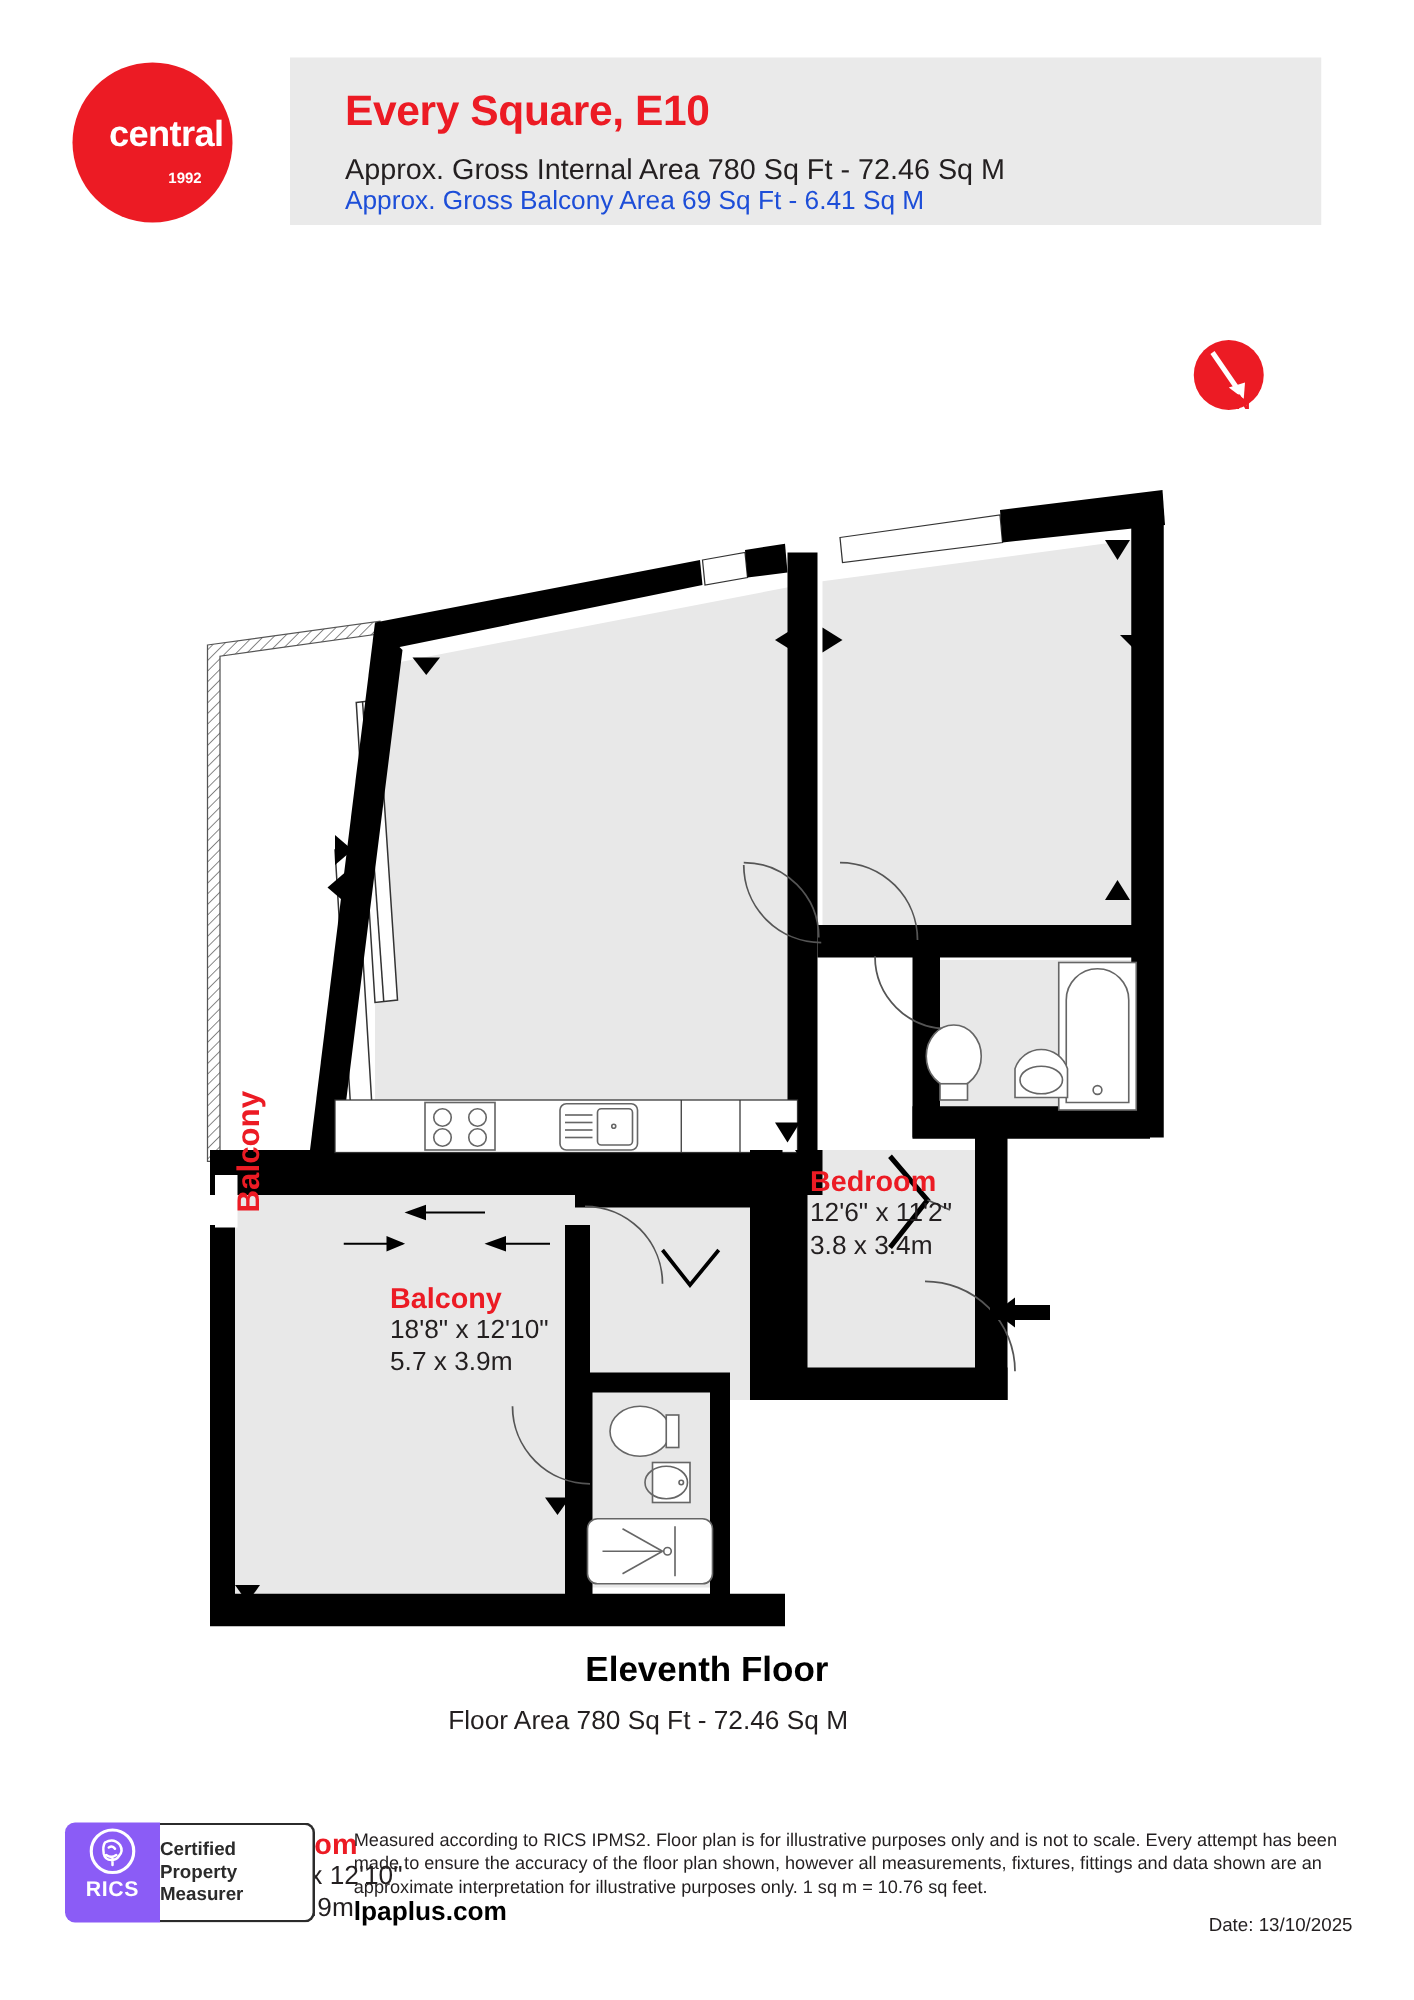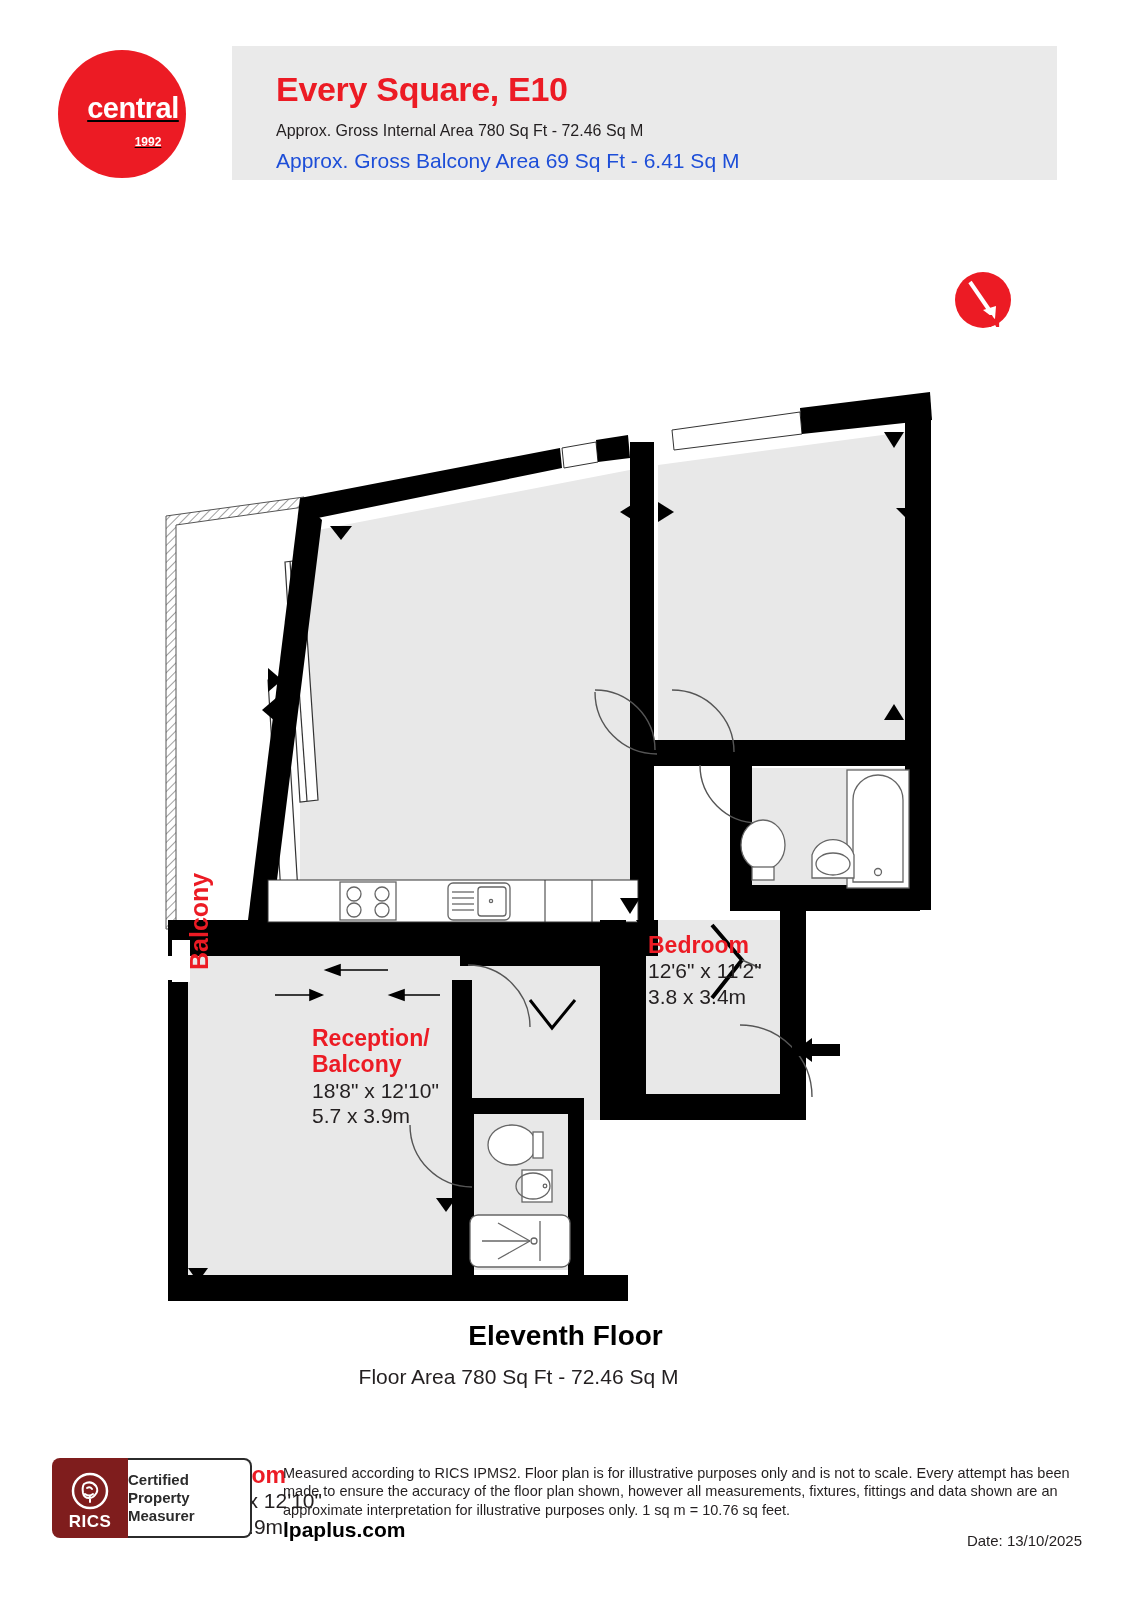--- a/index.html
+++ b/index.html
@@ -15,39 +15,39 @@
   .header-band {
     position: absolute; left: 232px; top: 46px;
     width: 825px; height: 134px;
     background: #eaeaea;
   }
   .logo-circle {
     position: absolute; left: 58px; top: 50px;
     width: 128px; height: 128px; border-radius: 50%;
     background: #ec1b24;
     display: flex; flex-direction: column;
-    align-items: center; justify-content: center; text-decoration: underline;
+    align-items: center; justify-content: center;
   }
   .logo-word {
     color: #ffffff; font-size: 29px; font-weight: 700;
     letter-spacing: -0.5px; line-height: 1;
     margin-top: 14px; margin-left: 22px;
   }
   .logo-year {
     color: #ffffff; font-size: 12px; font-weight: 700;
     line-height: 1; margin-top: 13px; margin-left: 52px;
   }
   .h-title {
     position: absolute; left: 276px; top: 70px;
     color: #ec1b24; font-size: 34px; font-weight: 700;
     letter-spacing: -0.3px;
   }
   .h-sub1 {
     position: absolute; left: 276px; top: 122px;
-    color: #231f20; font-size: 16px; font-weight: 400;
+    color: #231f20; font-size: 23px; font-weight: 400;
   }
   .h-sub2 {
     position: absolute; left: 276px; top: 149px;
     color: #1d4ed8; font-size: 21px; font-weight: 400;
   }
 
   
   .compass { position: absolute; left: 952px; top: 272px; width: 62px; height: 62px; }
   .compass-n {
     position: absolute; left: 36px; top: 40px;
@@ -82,23 +82,23 @@
   }
   .floor-area {
     position: absolute; left: 0; top: 1365px; width: 1037px;
     text-align: center; color: #231f20; font-size: 21px; font-weight: 400;
   }
 
   
   .rics { position: absolute; left: 52px; top: 1458px; width: 200px; height: 80px; }
   .rics-left {
     position: absolute; left: 0; top: 0; width: 76px; height: 80px;
-    background: #7f1d1d; border-radius: 8px 0 0 8px;
+    background: #8b5cf6; border-radius: 8px 0 0 8px;
     display: flex; flex-direction: column; align-items: center; justify-content: flex-end;
-    padding-bottom: 6px;
+    padding-bottom: 16px;
   }
   .rics-word { color: #fff; font-size: 17px; font-weight: 700; letter-spacing: .5px; }
   .rics-right {
     position: absolute; left: 76px; top: 0; width: 124px; height: 80px;
     border: 2px solid #2b2b2b; border-left: none; border-radius: 0 8px 8px 0;
     background: #fff; display: flex; flex-direction: column;
     justify-content: center; 
   }
   .rics-line { color: #2b2b2b; font-size: 15px; font-weight: 700; line-height: 1.22; }
 
@@ -344,21 +344,20 @@
         <polygon points="262,330 276,318 276,342"></polygon>
         <polygon points="620,518 640,518 630,534"></polygon>
         <polygon points="636,540 656,540 646,556"></polygon>
         <polygon points="188,888 208,888 198,902"></polygon>
         <polygon points="436,818 456,818 446,832"></polygon>
       </g>
     </svg>
 
     
     <div class="rlabel lbl-recep">
-      <div class="rname">Reception/</div>
       <div class="rname">Balcony</div>
       <div class="rdim">18'8" x 12'10"</div>
       <div class="rdim">5.7 x 3.9m</div>
     </div>
 
     <div class="rlabel lbl-bed1">
       <div class="rname">Bedroom</div>
       <div class="rdim">12'6" x 11'2"</div>
       <div class="rdim">3.8 x 3.4m</div>
     </div>

